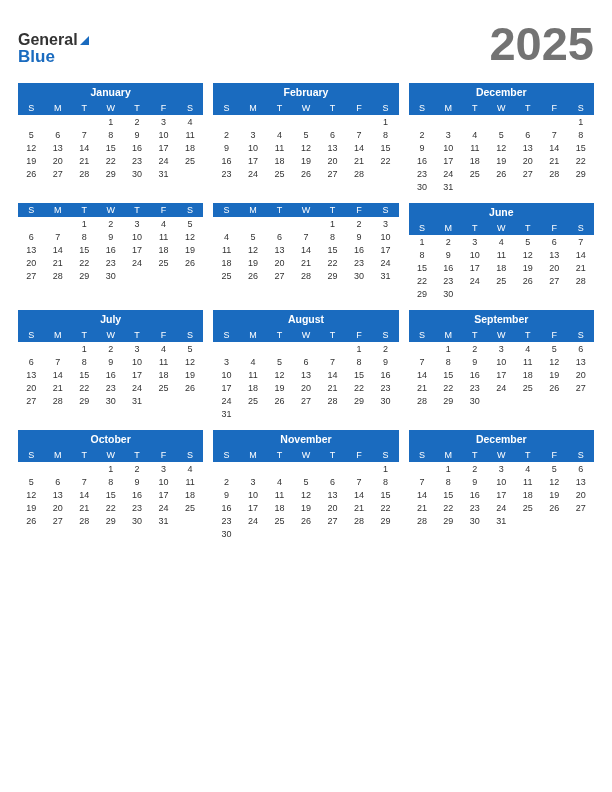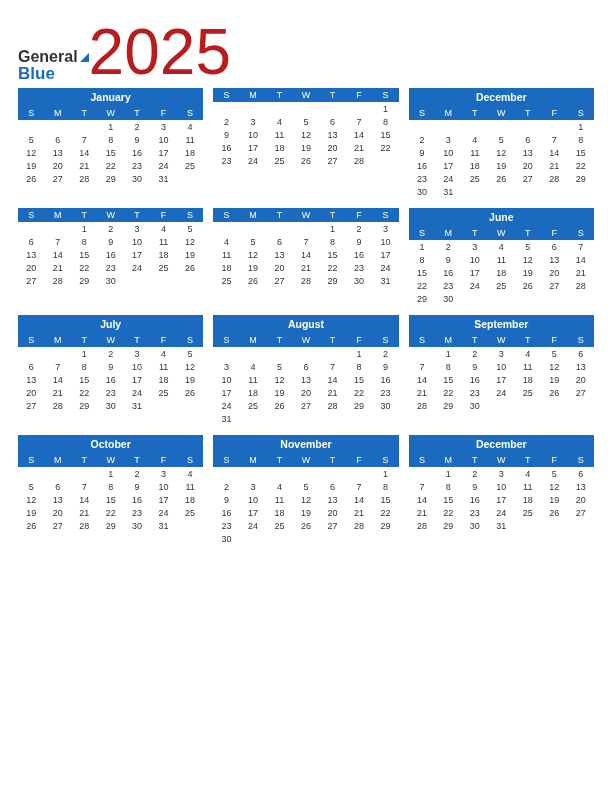--- a/index.html
+++ b/index.html
@@ -6,44 +6,45 @@
     body {
       width: 612px;
       min-height: 792px;
       background: #fff;
       font-family: Arial, sans-serif;
       font-size: 10px;
       padding: 20px 18px 20px 18px;
     }
     .header {
       display: flex;
-      justify-content: flex-start;
+      justify-content: space-between;
       align-items: flex-end;
-      margin-bottom: 4px;
+      margin-bottom: 16px;
+      gap: 48px;
     }
     .logo {
       display: flex;
       flex-direction: column;
       line-height: 1.1;
     }
     .logo-triangle {
       display: inline-block;
       width: 0;
       height: 0;
       border-left: 9px solid transparent;
       border-bottom: 9px solid #1a6bbf;
       margin-left: 2px;
       vertical-align: middle;
       position: relative;
       top: -2px;
     }
     .year-title {
-      font-size: 64px;
-      font-weight: normal;
-      color: #b91c1c;
+      font-size: 47px;
+      font-weight: bold;
+      color: #737373;
       line-height: 1;
     }
     .calendar-grid {
       display: grid;
       grid-template-columns: repeat(3, 1fr);
       gap: 10px;
     }
     .month-block {
       width: 100%;
     }
@@ -149,20 +150,21 @@
             <td>28</td>
             <td>29</td>
             <td>30</td>
             <td>31</td>
             <td></td>
           </tr>
         </tbody>
       </table>
     </div>
     <div class="month-block">
+      <div class="month-header">February</div>
       <table class="month-table">
         <thead>
           <tr>
             <th>S</th>
             <th>M</th>
             <th>T</th>
             <th>W</th>
             <th>T</th>
             <th>F</th>
             <th>S</th>

